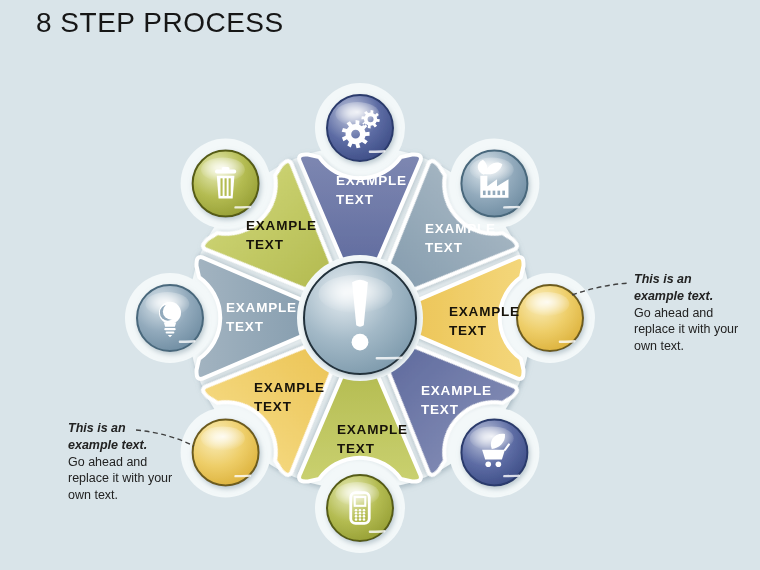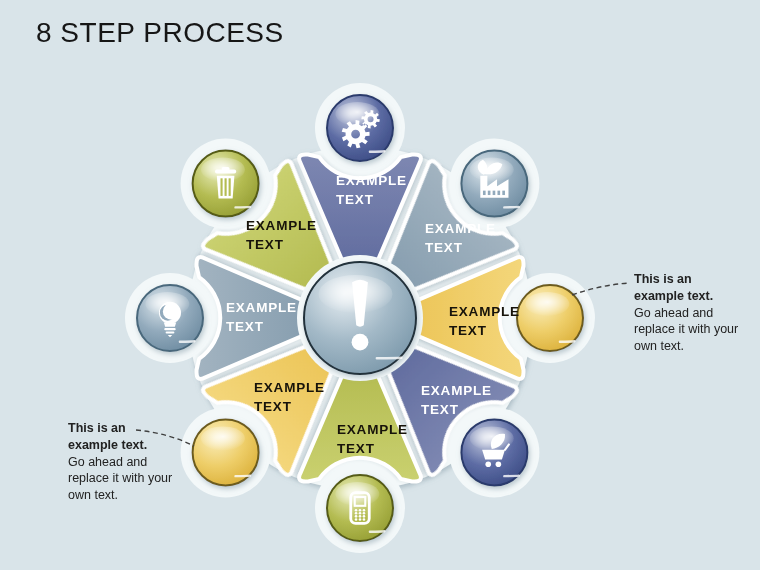--- a/index.html
+++ b/index.html
@@ -3,35 +3,35 @@
 <meta charset="utf-8">
 <style>
   html,body{margin:0;padding:0;}
   #stage{
     position:relative;width:760px;height:570px;overflow:hidden;
     font-family:"Liberation Sans",sans-serif;
   }
   #diagram-svg{position:absolute;left:0;top:0;}
   #labels{position:absolute;left:15px;top:0;width:100%;height:100%;}
   .title{
-    position:absolute;left:36px;top:16px;
+    position:absolute;left:36px;top:6px;
     font:400 28px/34px "Liberation Sans",sans-serif;
     letter-spacing:.5px;
   }
   .seg-label{
     position:absolute;
     font:700 13.5px/19px "Liberation Sans",sans-serif;
     letter-spacing:.8px;white-space:nowrap;
   }
   .callout{
     position:absolute;
     font:400 12.5px/16.8px "Liberation Sans",sans-serif;
     white-space:nowrap;
   }
-  .callout .b{font-weight:700;}
+  .callout .b{font-weight:700;font-style:italic;}
 </style>
 </head>
 <body>
 
 <div id="stage" style="background: rgb(217, 228, 233);">
   <svg id="diagram-svg" width="760" height="570" viewBox="0 0 760 570">
       <defs>
         <filter id="soft" x="-30%" y="-30%" width="160%" height="160%">
       <feDropShadow dx="1.5" dy="2.5" stdDeviation="2.5" flood-color="#8aa0ab" flood-opacity="0.55"></feDropShadow>
     </filter>

